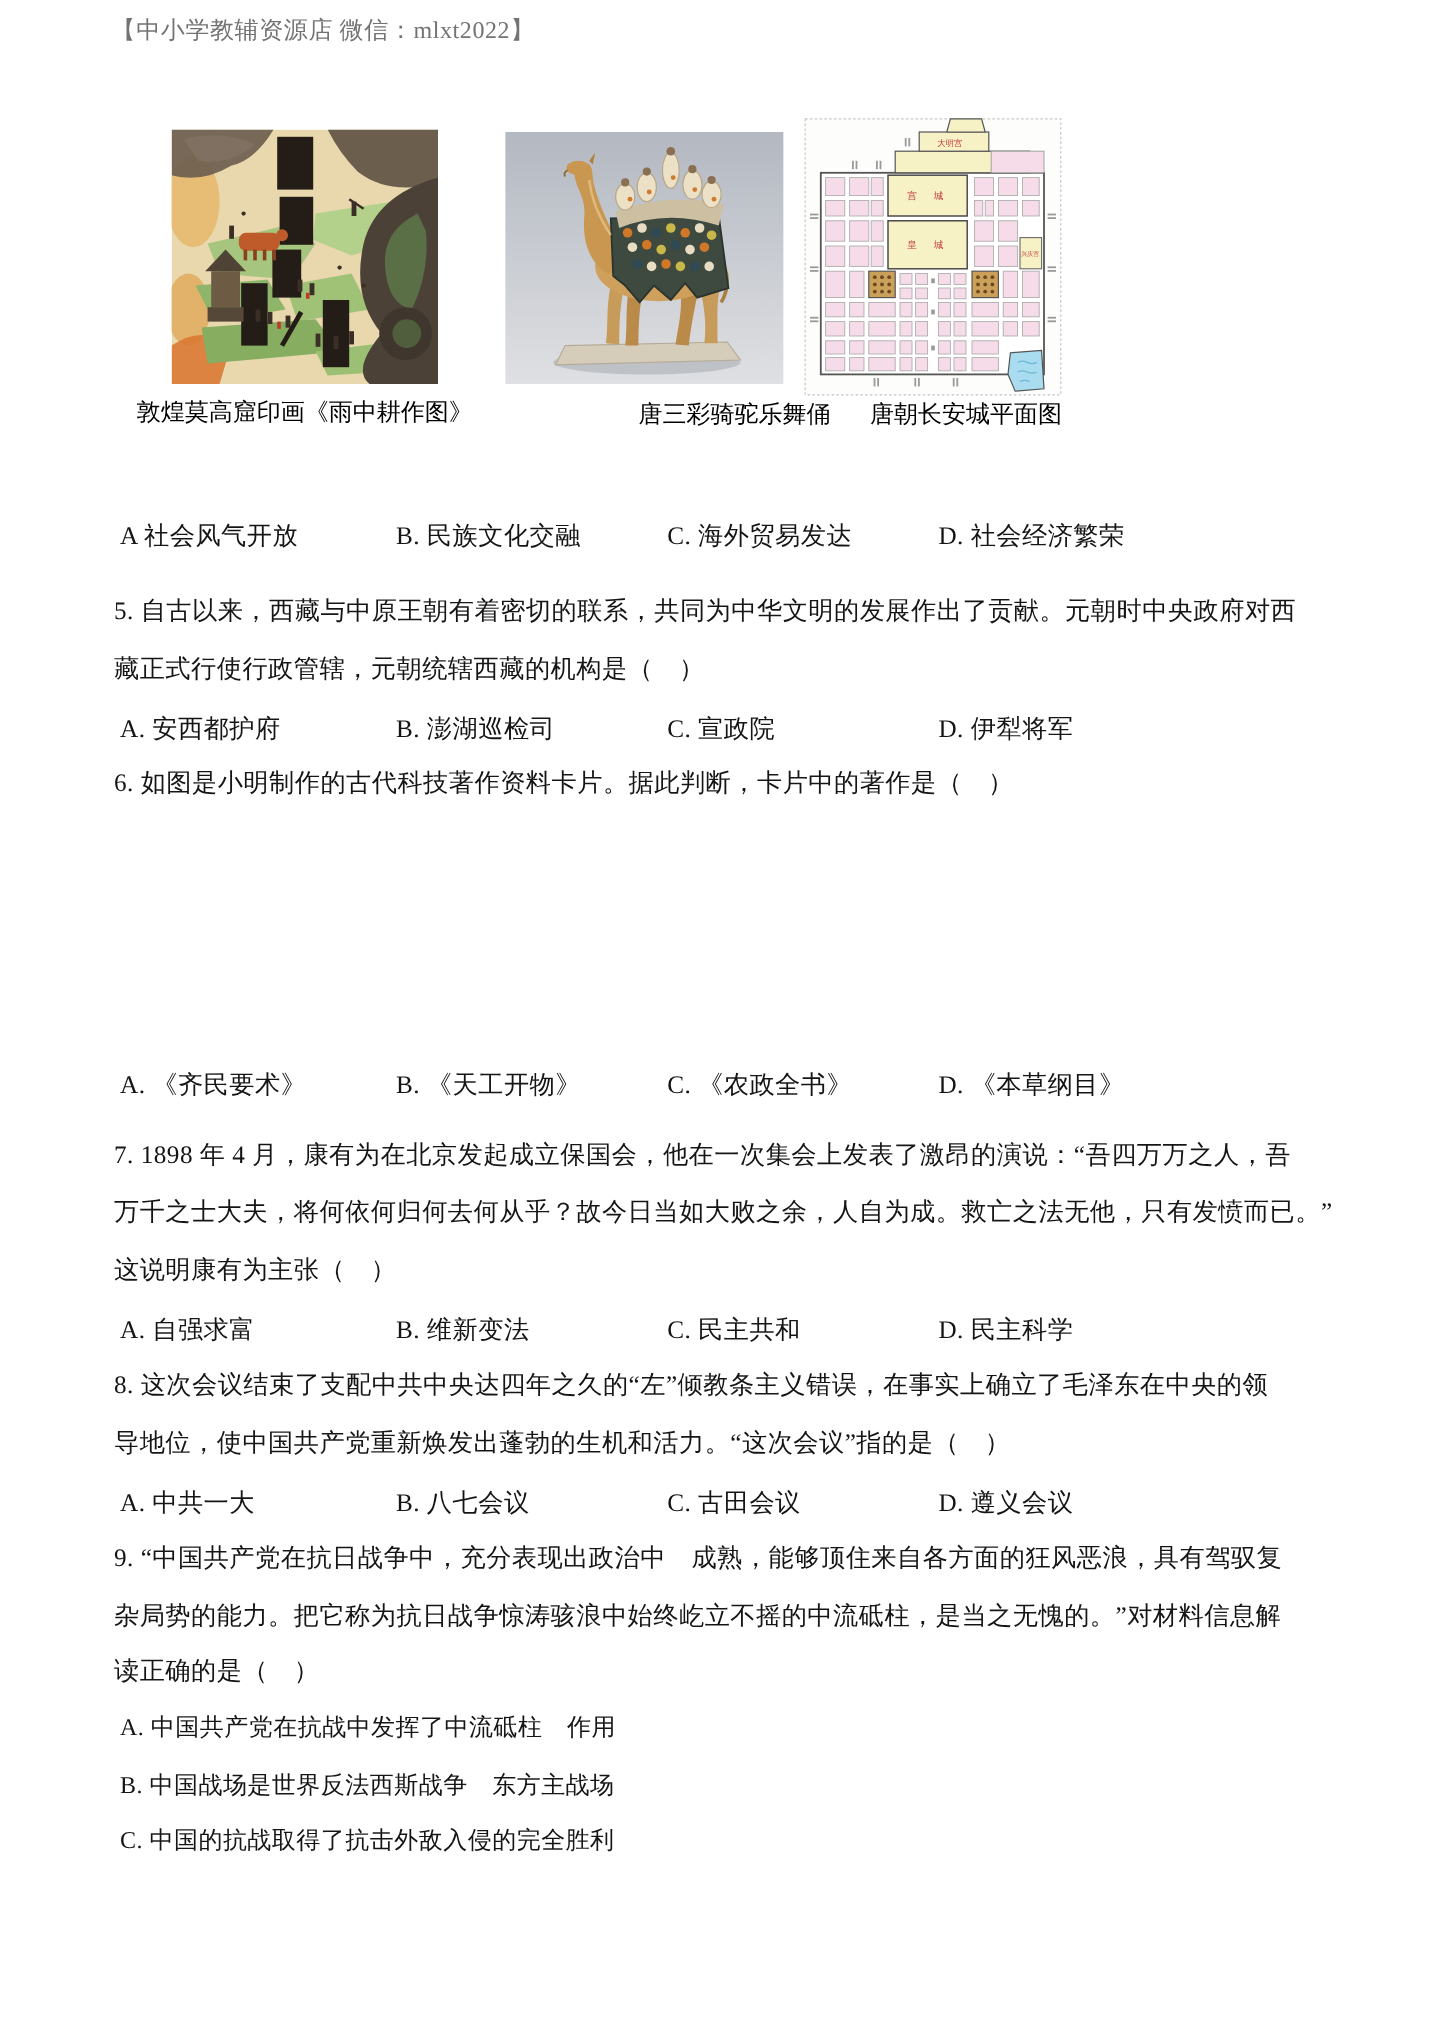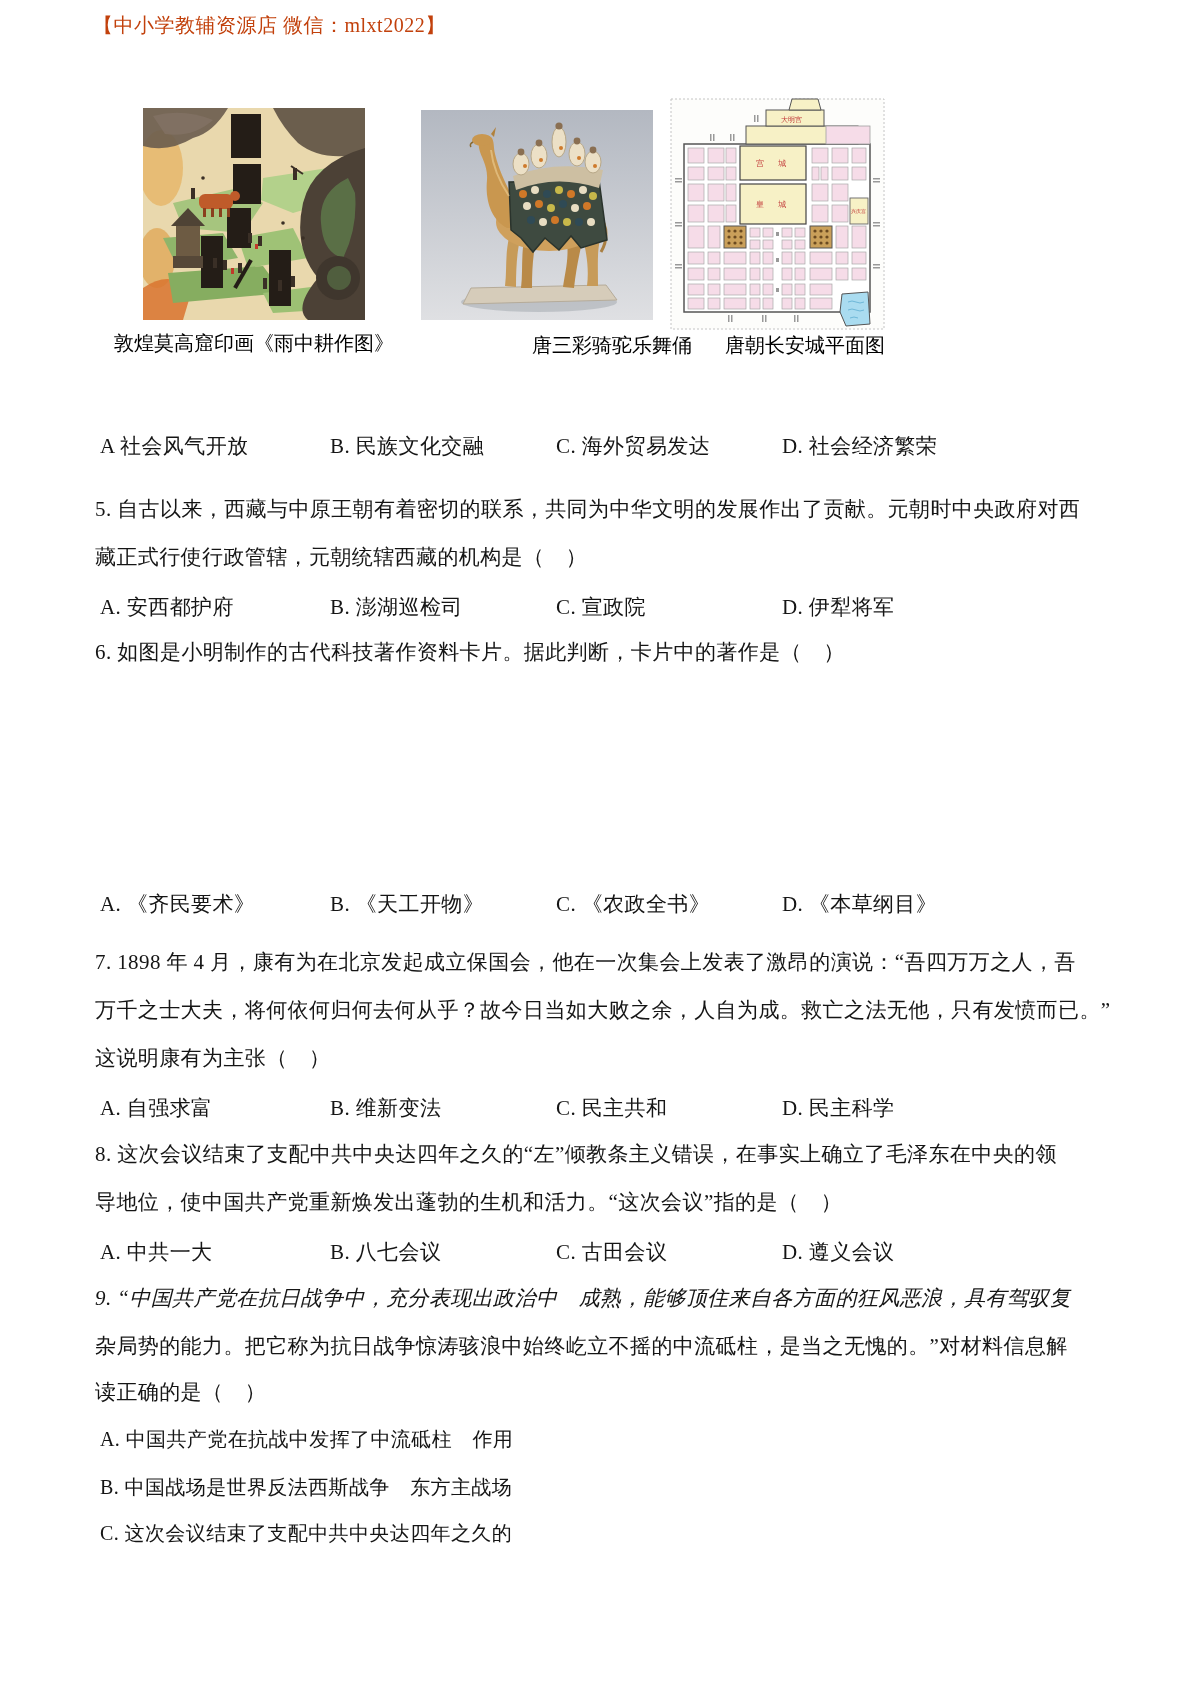--- a/index.html
+++ b/index.html
@@ -1,21 +1,21 @@
 <!DOCTYPE html>
 <html><head>
 <meta charset="utf-8">
 <style>
   html,body{margin:0;padding:0;background:#ffffff;}
   .page{position:relative;width:1200px;height:1698px;background:#ffffff;overflow:hidden;
         font-family:"Liberation Serif","DejaVu Serif",serif;color:#151515;}
   .tline{position:absolute;left:95px;font-size:21px;line-height:24px;white-space:nowrap;
          letter-spacing:0.4px;}
   .header-line{position:absolute;left:93px;top:12px;font-size:20px;letter-spacing:0.5px;
-               white-space:nowrap;color:#c2410c;}
+               white-space:nowrap;color:#737373;}
   .opt-row{position:absolute;left:0;width:1200px;height:26px;}
   .opt{position:absolute;top:0;font-size:21px;white-space:nowrap;letter-spacing:0.4px;}
   .oc1{left:100px}.oc2{left:330px}.oc3{left:556px}.oc4{left:782px}
   .opt-stack{position:absolute;left:100px;font-size:20px;white-space:nowrap;letter-spacing:0.4px;}
   .figure{position:absolute;text-align:center;}
   .figure svg{display:block;}
   .fig-caption{position:relative;left:50%;transform:translateX(-50%);display:inline-block;
                font-family:"Liberation Sans","DejaVu Sans",sans-serif;font-weight:normal;
                font-size:20px;white-space:nowrap;color:#000;}
   .card{position:absolute;left:88px;top:673px;width:736px;height:156px;
@@ -336,20 +336,20 @@
 
   <div class="tline" style="top:1142px;">8. 这次会议结束了支配中共中央达四年之久的“左”倾教条主义错误，在事实上确立了毛泽东在中央的领</div>
   <div class="tline" style="top:1190px;">导地位，使中国共产党重新焕发出蓬勃的生机和活力。“这次会议”指的是（　）</div>
   <div class="opt-row" style="top:1238px;">
     <span class="opt oc1">A. 中共一大</span>
     <span class="opt oc2">B. 八七会议</span>
     <span class="opt oc3">C. 古田会议</span>
     <span class="opt oc4">D. 遵义会议</span>
   </div>
 
-  <div class="tline" style="top:1286px;font-style:italic;">9. “中国共产党在抗日战争中，充分表现出政治中　成熟，能够顶住来自各方面的狂风恶浪，具有驾驭复</div>
+  <div class="tline" style="top:1286px;">9. “中国共产党在抗日战争中，充分表现出政治中　成熟，能够顶住来自各方面的狂风恶浪，具有驾驭复</div>
   <div class="tline" style="top:1334px;">杂局势的能力。把它称为抗日战争惊涛骇浪中始终屹立不摇的中流砥柱，是当之无愧的。”对材料信息解</div>
   <div class="tline" style="top:1380px;">读正确的是（　）</div>
   <div class="opt-stack" style="top:1426px;">A. 中国共产党在抗战中发挥了中流砥柱　作用</div>
   <div class="opt-stack" style="top:1474px;">B. 中国战场是世界反法西斯战争　东方主战场</div>
-  <div class="opt-stack" style="top:1520px;">C. 这次会议结束了支配中共中央达四年之久的</div>
+  <div class="opt-stack" style="top:1520px;">C. 中国的抗战取得了抗击外敌入侵的完全胜利</div>
 
 </div>
 
 </body></html>

